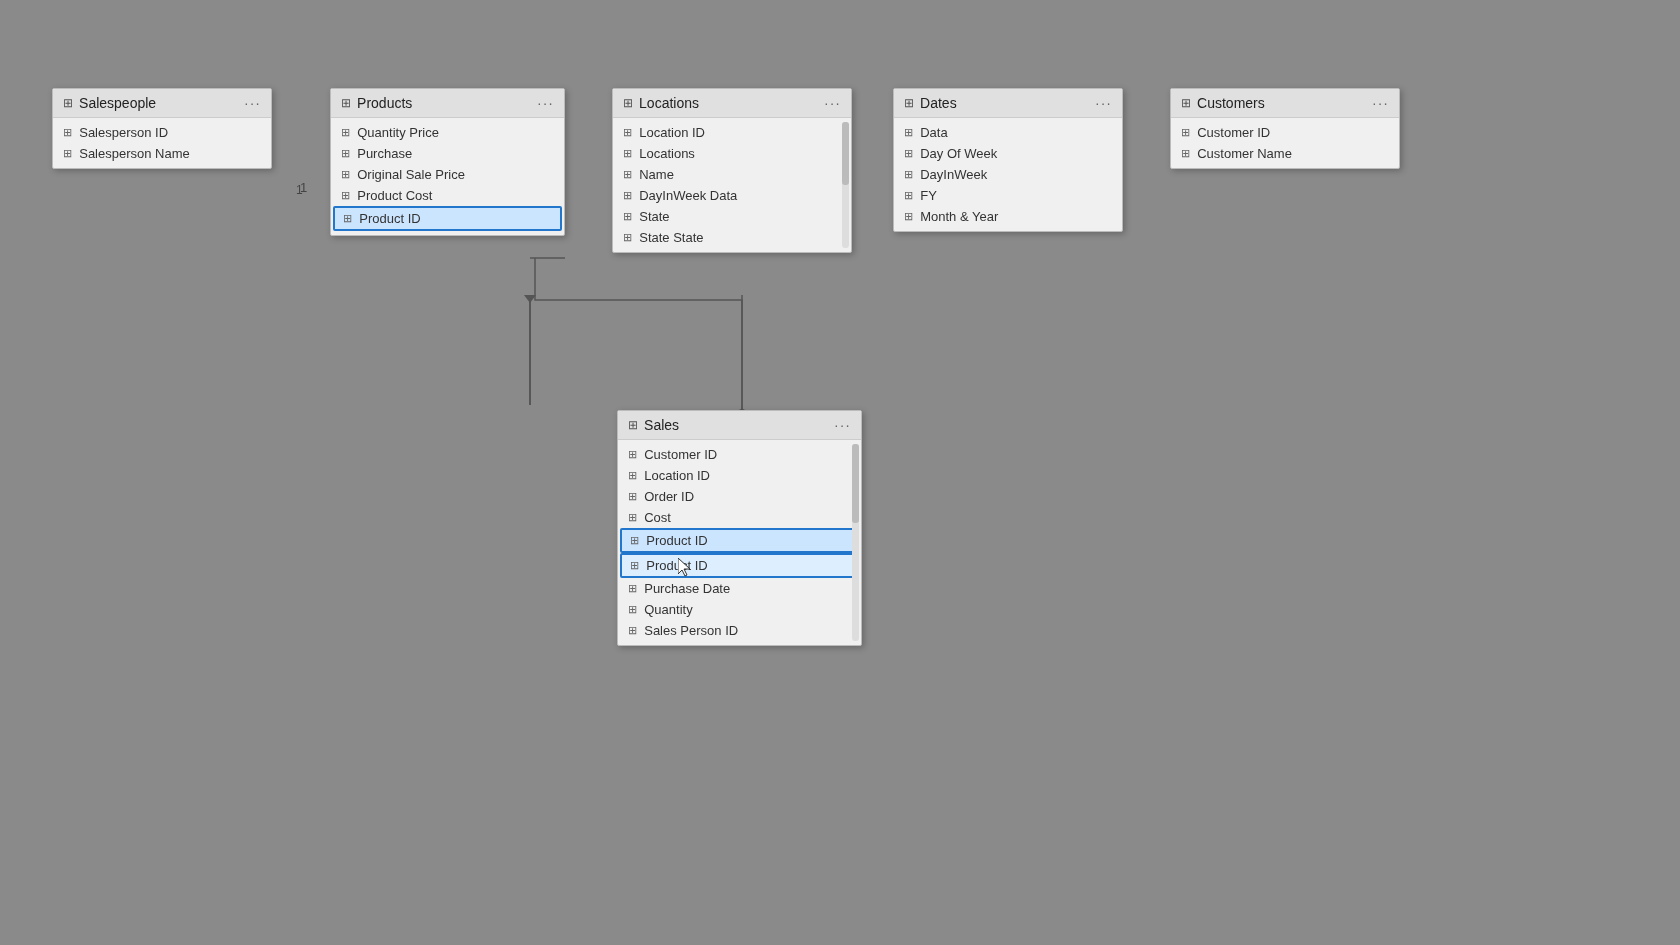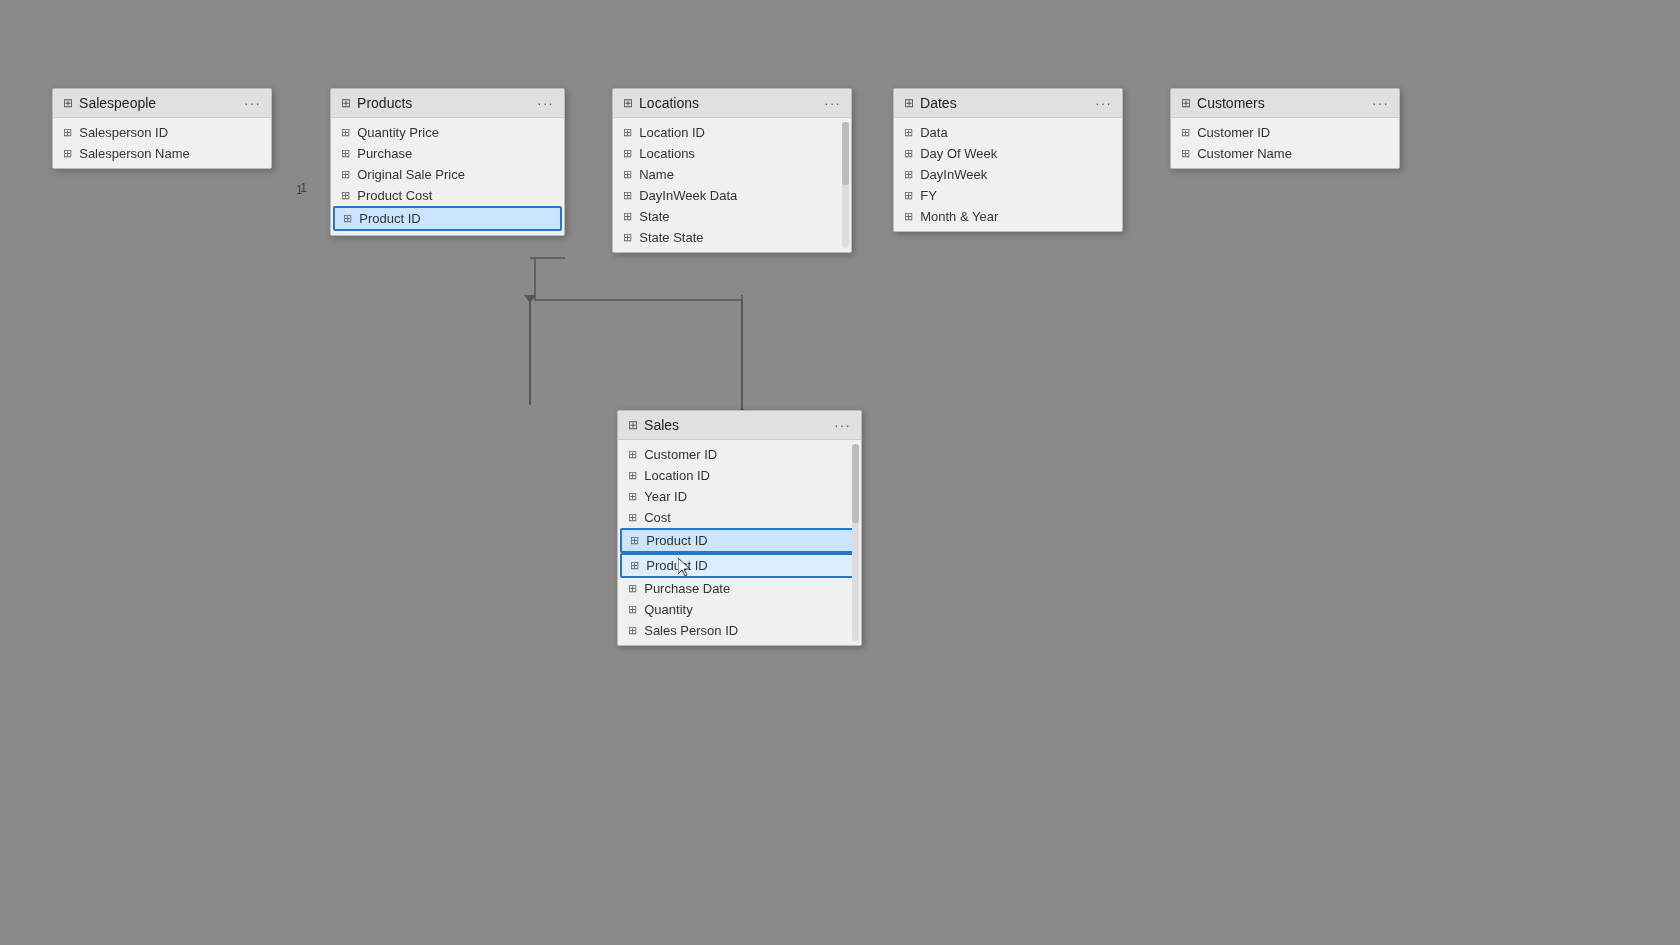--- a/index.html
+++ b/index.html
@@ -311,21 +311,21 @@
       <div class="field-row">
         <span class="field-icon">⊞</span>
         <span>Customer ID</span>
       </div>
       <div class="field-row">
         <span class="field-icon">⊞</span>
         <span>Location ID</span>
       </div>
       <div class="field-row">
         <span class="field-icon">⊞</span>
-        <span>Year ID</span>
+        <span>Order ID</span>
       </div>
       <div class="field-row">
         <span class="field-icon">⊞</span>
         <span>Cost</span>
       </div>
       <div class="field-row highlighted">
         <span class="field-icon">⊞</span>
         <span>Product ID</span>
       </div>
       <div class="field-row highlighted-drag">

